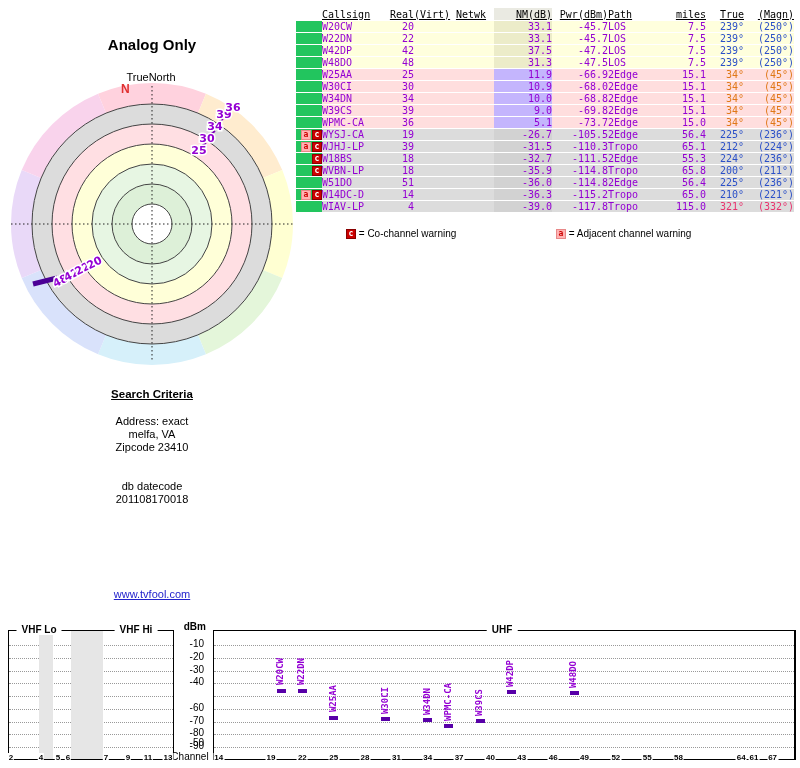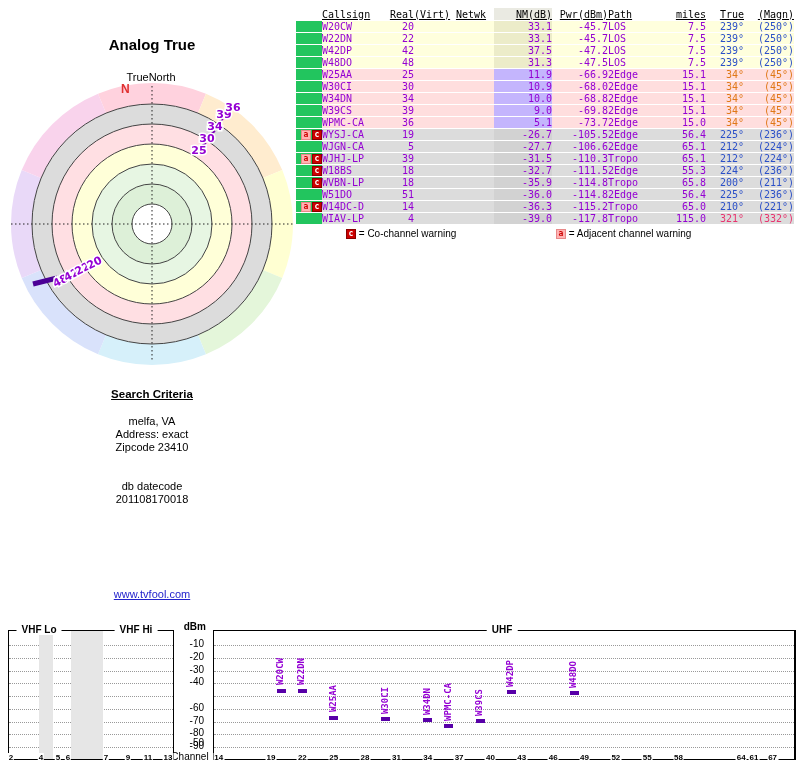--- a/index.html
+++ b/index.html
@@ -116,21 +116,21 @@
         <text x="207" y="142" class="rlabel">30</text>
         <text x="215" y="130" class="rlabel">34</text>
         <text x="224" y="118" class="rlabel">39</text>
         <text x="233" y="111" class="rlabel">36</text>
         <text x="62" y="284" class="rlabel" transform="rotate(-27 62 284)">48</text>
         <text x="73" y="278" class="rlabel" transform="rotate(-27 73 278)">42</text>
         <text x="84" y="272" class="rlabel" transform="rotate(-27 84 272)">22</text>
         <text x="96" y="266" class="rlabel" transform="rotate(-27 96 266)">20</text>
       </g>
   </svg>
-  <div class="abs" id="radar-title">Analog True</div>
+  <div class="abs" id="radar-title">Analog Only</div>
   <div class="abs" id="north-label">TrueNorth</div>
   <div class="abs" id="n-marker">N</div>
 
   <table id="sigtable">
     <colgroup>
       <col style="width:26px">
         <col style="width:64px">
         <col style="width:28px">
         <col style="width:34px">
       <col style="width:46px">
@@ -279,33 +279,20 @@
           <td class="c-virt"></td>
           <td class="c-netwk"></td>
           <td class="c-nm">-26.7</td>
           <td class="c-pwr">-105.5</td>
           <td class="c-path">2Edge</td>
           <td class="c-miles">56.4</td>
           <td class="c-true az-blue">225°</td>
           <td class="c-magn az-blue">(236°)</td>
         </tr>
         <tr class="datarow band-gray">
-          <td class="c-warn"></td>
-          <td class="c-call">WJGN-CA</td>
-          <td class="c-real">5</td>
-          <td class="c-virt"></td>
-          <td class="c-netwk"></td>
-          <td class="c-nm">-27.7</td>
-          <td class="c-pwr">-106.6</td>
-          <td class="c-path">2Edge</td>
-          <td class="c-miles">65.1</td>
-          <td class="c-true az-blue">212°</td>
-          <td class="c-magn az-blue">(224°)</td>
-        </tr>
-        <tr class="datarow band-gray">
           <td class="c-warn"><span class="wicon wa">a</span><span class="wicon wc">c</span></td>
           <td class="c-call">WJHJ-LP</td>
           <td class="c-real">39</td>
           <td class="c-virt"></td>
           <td class="c-netwk"></td>
           <td class="c-nm">-31.5</td>
           <td class="c-pwr">-110.3</td>
           <td class="c-path">Tropo</td>
           <td class="c-miles">65.1</td>
           <td class="c-true az-blue">212°</td>
@@ -384,22 +371,22 @@
     <span>= Co-channel warning</span>
   </div>
   <div class="abs" id="legend-adj">
     <span class="wicon wa">a</span>
     <span>= Adjacent channel warning</span>
   </div>
 
   <div class="abs" id="search">
     <div class="t">Search Criteria</div>
     <div id="search-lines">
+        <div>Address: exact</div>
         <div>melfa, VA</div>
-        <div>Address: exact</div>
         <div>Zipcode 23410</div>
       </div>
     <div class="dates" id="search-dates">
         <div>db datecode</div>
         <div>201108170018</div>
       </div>
   </div>
 
   <div class="abs" id="site-link">
     <a href="#">www.tvfool.com</a>

